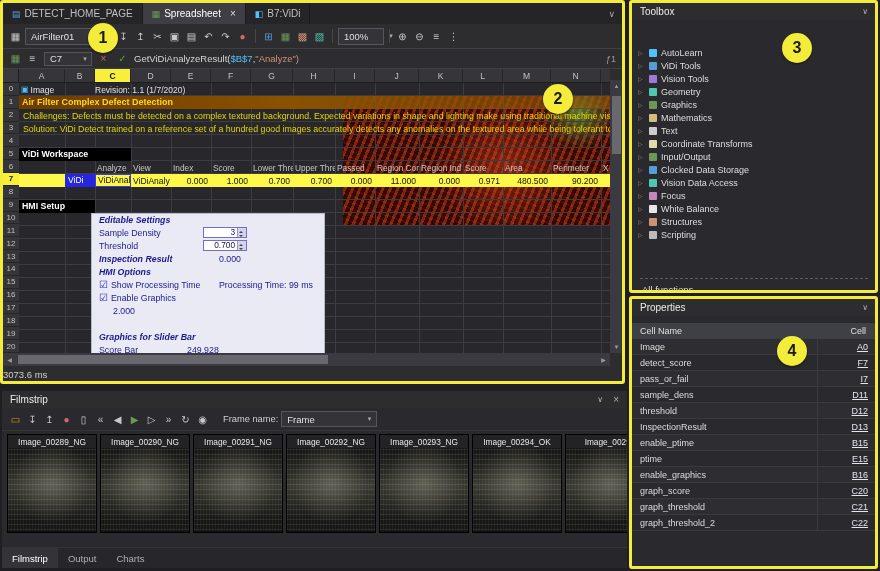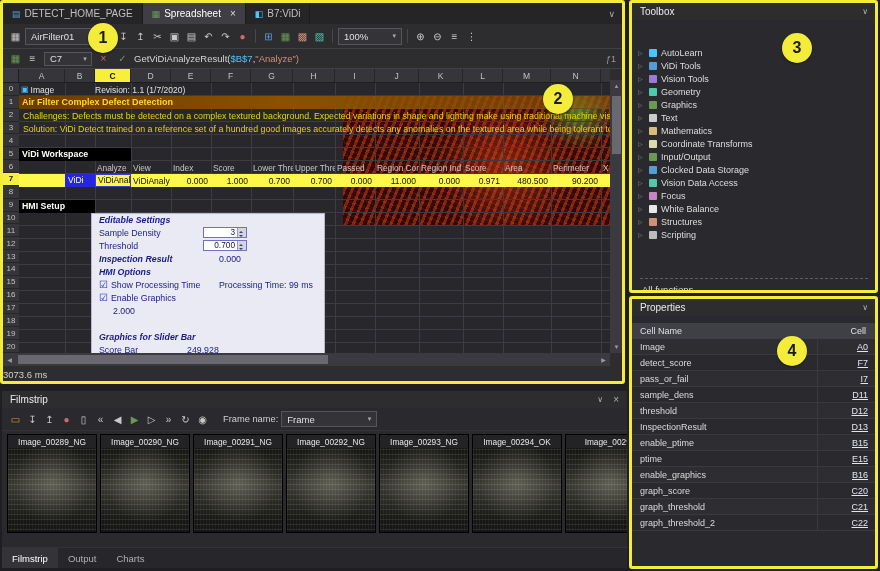--- a/index.html
+++ b/index.html
@@ -19,21 +19,21 @@
   .tab-chevron{margin-left:auto;align-self:center;padding:0 8px;color:#aaa;font-size:9px;}
 
   .toolbar{height:24px;background:#2d2d30;border-bottom:1px solid #3f3f46;display:flex;align-items:center;
            gap:2px;padding:0 5px;flex:0 0 auto;}
   .icon-btn{min-width:15px;height:16px;display:inline-flex;align-items:center;justify-content:center;
             font-size:10px;color:#c8c8c8;}
   .combo{height:17px;background:#333338;border:1px solid #55555c;display:inline-flex;align-items:center;
          gap:21px;padding:0 5px;font-size:9.5px;color:#e0e0e0;box-sizing:border-box;}
   .combo .arr{font-size:7px;color:#aaa;}
   .combo.job{width:80px;justify-content:space-between;}
-  .combo.zoom{width:64px;justify-content:space-between;}
+  .combo.zoom{width:46px;justify-content:space-between;}
   .vsep{width:1px;height:14px;background:#46464c;margin:0 3px;}
   .tb-group,.fb-group,.fs-icons{display:inline-flex;gap:2px;align-items:center;}
 
   .formulabar{height:19px;background:#2d2d30;border-bottom:1px solid #3f3f46;display:flex;align-items:center;
               gap:4px;padding:0 5px;font-size:9.5px;flex:0 0 auto;}
   .combo.cellref{width:48px;height:14px;justify-content:space-between;}
   .f-red{color:#d16969}.f-green{color:#6a9955}
   .formula-text{color:#d4d4d4;white-space:nowrap;overflow:hidden;flex:1;}
   .f-ref{color:#4fc1ff}.f-str{color:#ce9178}
   .fb-right{color:#9a9a9a;font-size:9px;padding-right:2px;}
@@ -483,28 +483,28 @@
         </div>
 
         <div class="tbx-item">
           <span class="tbx-exp">▷</span>
           <span class="tbx-ico" style="background: rgb(106, 153, 85);"></span>
           <span>Graphics</span>
         </div>
 
         <div class="tbx-item">
           <span class="tbx-exp">▷</span>
+          <span class="tbx-ico" style="background: rgb(215, 186, 125);"></span>
+          <span>Mathematics</span>
+        </div>
+
+        <div class="tbx-item">
+          <span class="tbx-exp">▷</span>
           <span class="tbx-ico" style="background: rgb(204, 204, 204);"></span>
           <span>Text</span>
-        </div>
-
-        <div class="tbx-item">
-          <span class="tbx-exp">▷</span>
-          <span class="tbx-ico" style="background: rgb(215, 186, 125);"></span>
-          <span>Mathematics</span>
         </div>
 
         <div class="tbx-item">
           <span class="tbx-exp">▷</span>
           <span class="tbx-ico" style="background: rgb(220, 220, 170);"></span>
           <span>Coordinate Transforms</span>
         </div>
 
         <div class="tbx-item">
           <span class="tbx-exp">▷</span>

